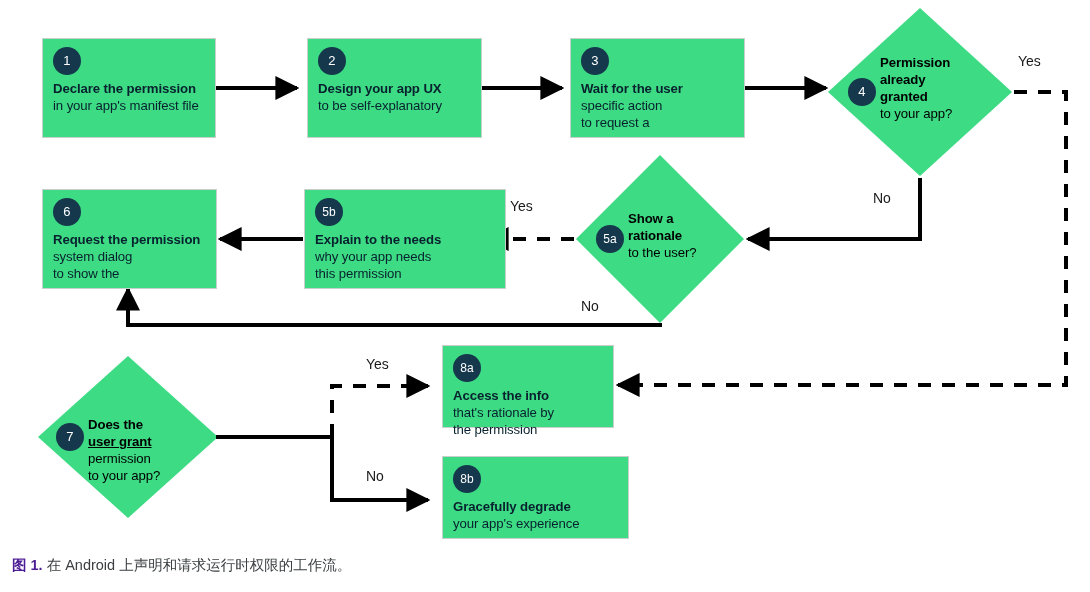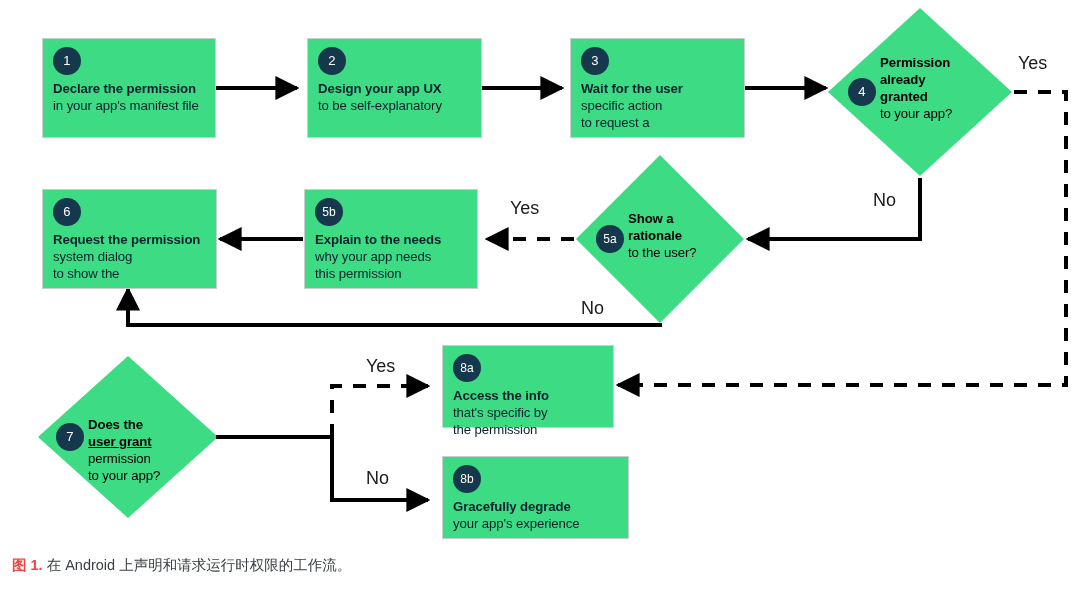--- a/index.html
+++ b/index.html
@@ -69,37 +69,37 @@
     pointer-events: none;
   }
   .diamond-text .badge {
     position: absolute;
   }
   .diamond-body {
     position: absolute;
   }
   .edge-label {
     position: absolute;
-    font-size: 18px;
+    font-size: 14px;
     font-weight: normal;
     color: #1a1a1a;
     letter-spacing: 0px;
     white-space: nowrap;
   }
   .caption {
     position: absolute;
     left: 12px;
     top: 556px;
     font-size: 14.5px;
     color: #3c4043;
     letter-spacing: 0px;
     white-space: nowrap;
   }
   .caption b {
-    color: #ef4444;
+    color: #4c1d95;
     font-weight: bold;
   }
 </style>
 </head>
 <body>
 
 <div id="page">
 
   <svg id="flow-svg" viewBox="0 0 1090 592">
     <defs>
@@ -155,31 +155,31 @@
     <div class="node-sub">to request a</div>
   </div>
 
   <div class="node proc-box" style="left:42px; top:189px; width:175px; height:100px;">
     <div class="badge">6</div>
     <div class="node-title">Request the permission</div>
     <div class="node-sub">system dialog</div>
     <div class="node-sub">to show the</div>
   </div>
 
-  <div class="node proc-box" style="left:304px; top:189px; width:174px; height:100px;">
+  <div class="node proc-box" style="left:304px; top:189px; width:202px; height:100px;">
     <div class="badge small-label">5b</div>
     <div class="node-title">Explain to the needs</div>
     <div class="node-sub">why your app needs</div>
     <div class="node-sub">this permission</div>
   </div>
 
   <div class="node proc-box" style="left:442px; top:345px; width:172px; height:83px;">
     <div class="badge small-label">8a</div>
     <div class="node-title">Access the info</div>
-    <div class="node-sub">that's specific by</div>
+    <div class="node-sub">that's rationale by</div>
     <div class="node-sub">the permission</div>
   </div>
 
   <div class="node proc-box" style="left:442px; top:456px; width:187px; height:83px;">
     <div class="badge small-label">8b</div>
     <div class="node-title">Gracefully degrade</div>
     <div class="node-sub">your app's experience</div>
   </div>
 
   <div class="diamond-text" style="left:828px; top:8px; width:184px; height:168px;">

